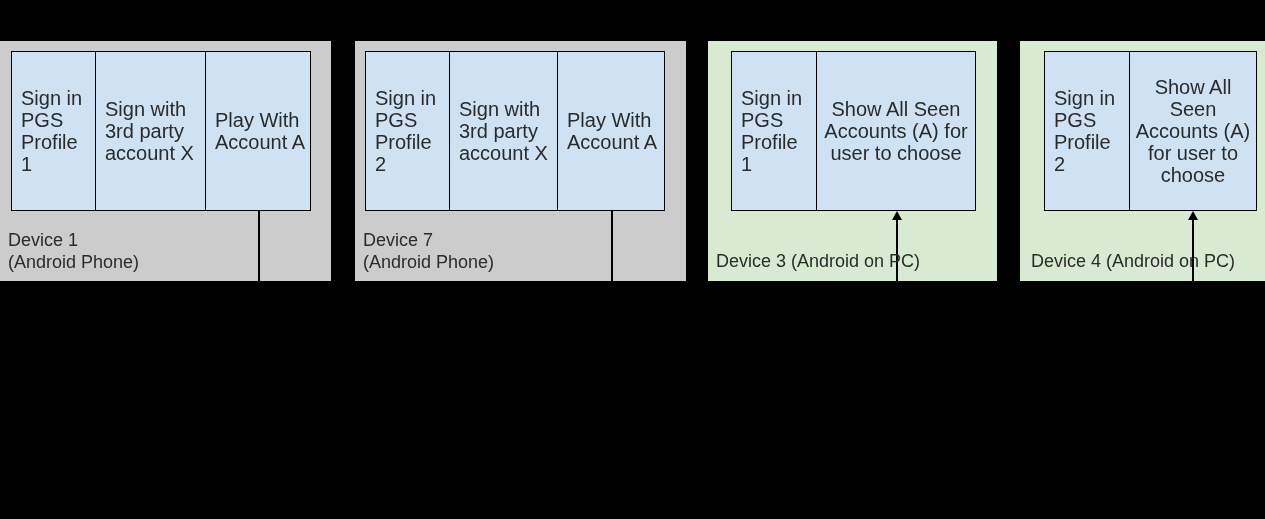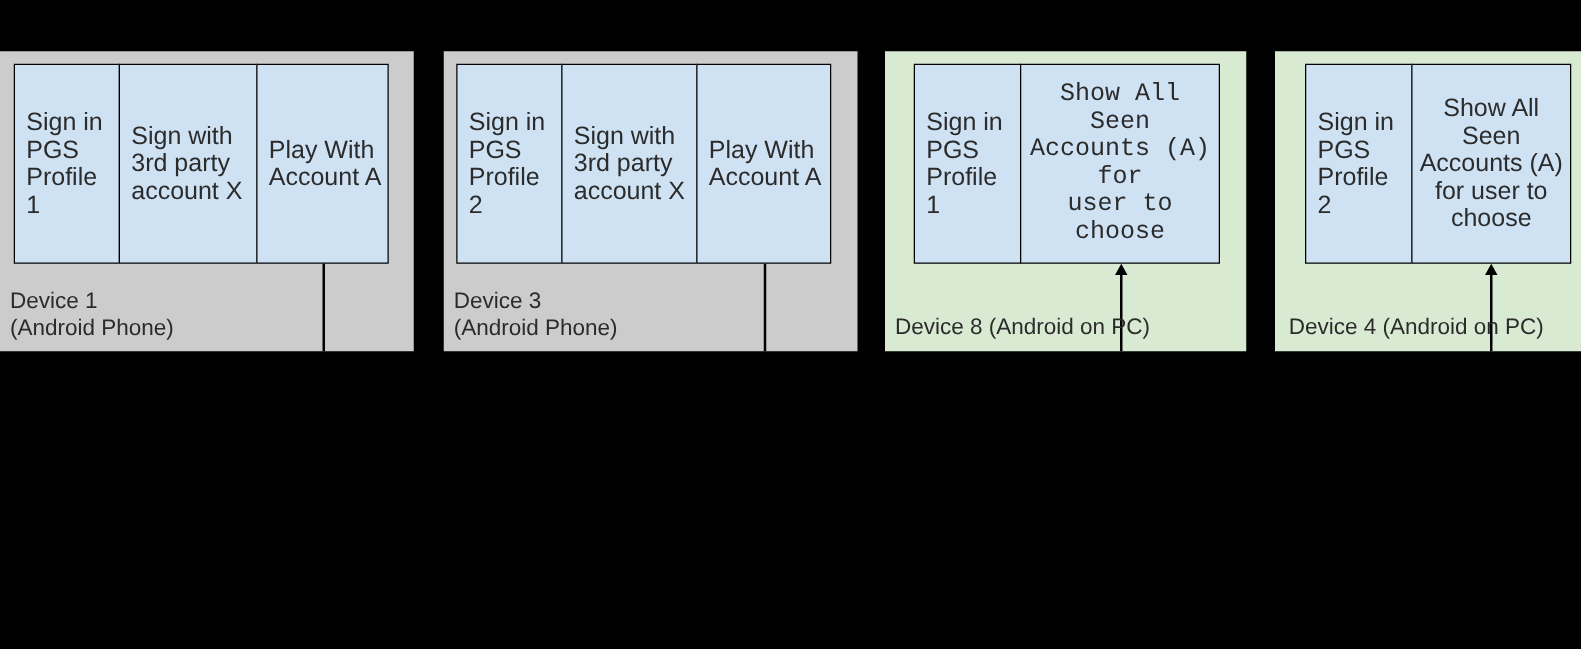--- a/index.html
+++ b/index.html
@@ -107,40 +107,40 @@
         <span class="step-text">Sign with
 3rd party
 account X</span>
       </div>
       <div class="step-box" style="width:108px;">
         <span class="step-text">Play With
 Account A</span>
       </div>
     </div>
     <div class="connector-line" style="left:256px; top:170px; height:70px;"></div>
-    <div class="device-label" style="left:8px; top:188px;">Device 3
+    <div class="device-label" style="left:8px; top:188px;">Device 7
 (Android Phone)</div>
   </div>
 
   <div class="device pc" style="left:708px; width:289px;">
     <div class="step-row" style="left:23px;">
       <div class="step-box" style="width:86px;">
         <span class="step-text">Sign in
 PGS
 Profile 1</span>
       </div>
-      <div class="step-box centered" style="width:160px;font-family:Liberation Mono, monospace;">
+      <div class="step-box centered" style="width:160px;">
         <span class="step-text">Show All Seen
 Accounts (A) for
 user to choose</span>
       </div>
     </div>
     <div class="arrowhead" style="left:184px; top:170px;"></div>
     <div class="connector-line" style="left:188px; top:178px; height:62px;"></div>
-    <div class="device-label" style="left:8px; top:209px;">Device 8 (Android on PC)</div>
+    <div class="device-label" style="left:8px; top:209px;">Device 3 (Android on PC)</div>
   </div>
 
   <div class="device pc" style="left:1020px; width:250px;">
     <div class="step-row" style="left:24px;">
       <div class="step-box" style="width:86px;">
         <span class="step-text">Sign in
 PGS
 Profile 2</span>
       </div>
       <div class="step-box centered" style="width:128px;">

